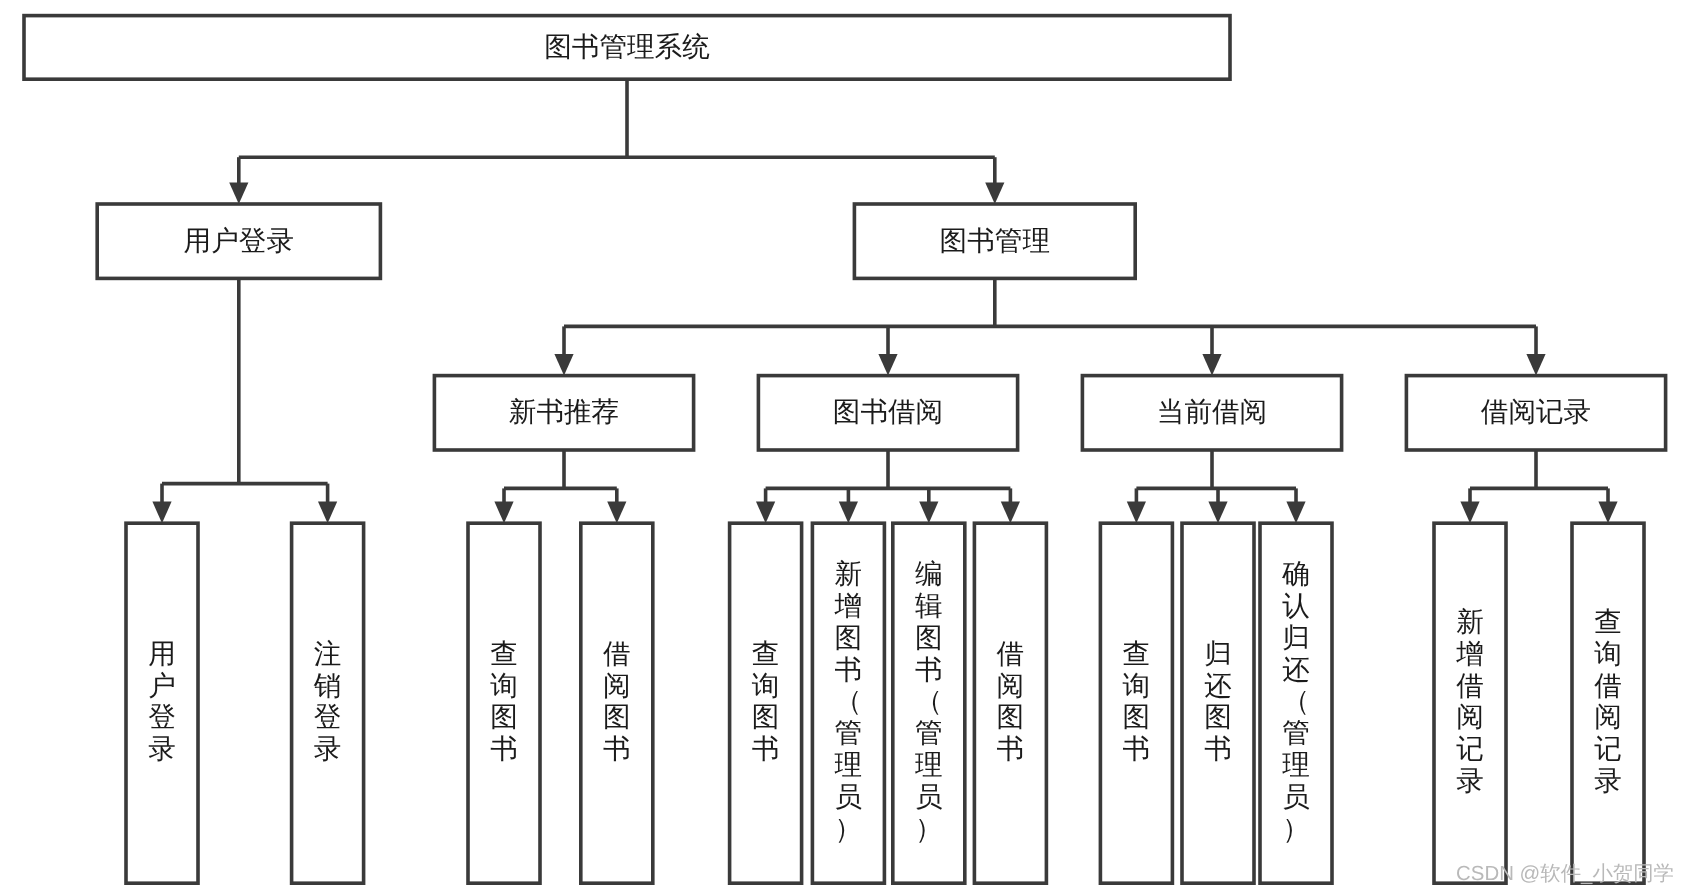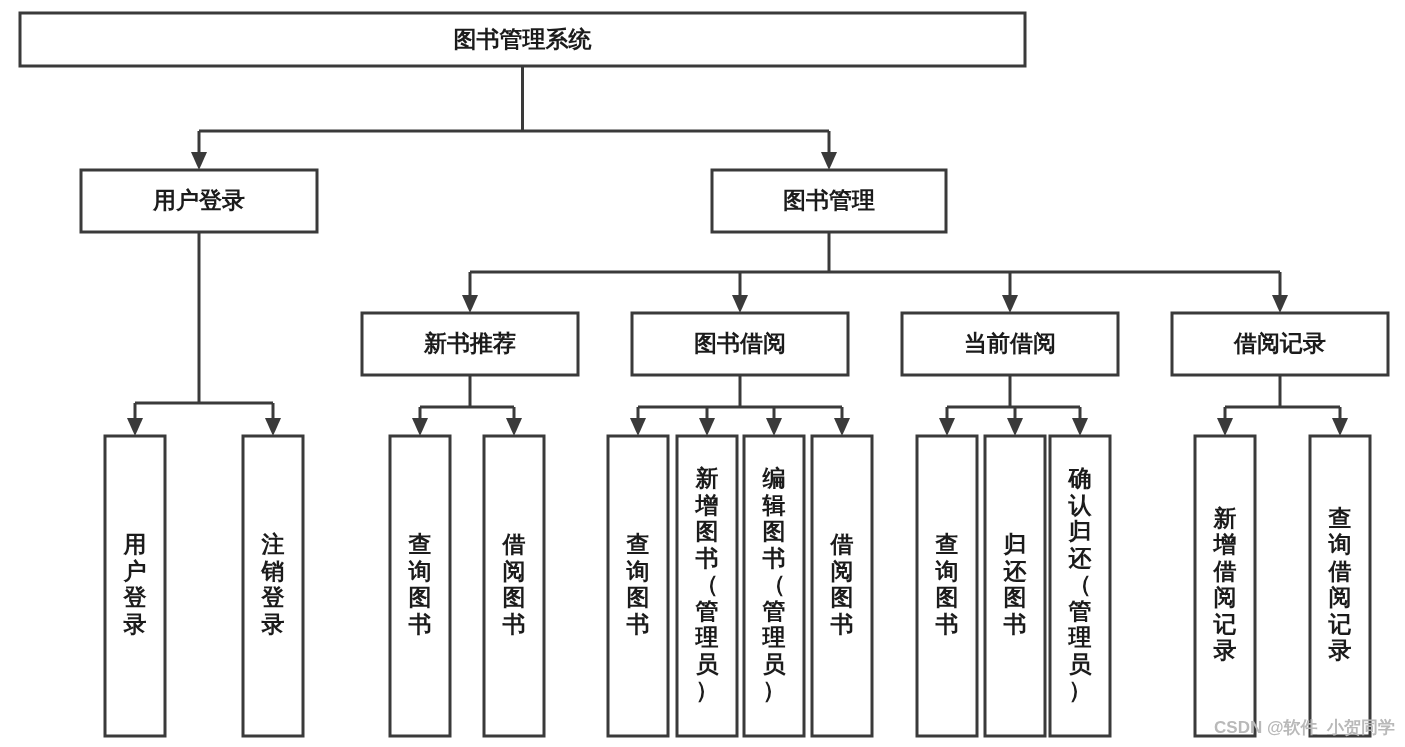--- a/index.html
+++ b/index.html
@@ -13,21 +13,20 @@
     font-family: "Liberation Sans", "DejaVu Sans", sans-serif;
     overflow: hidden;
     position: relative;
   }
   #diagram-root {
     position: absolute;
     left: 0;
     top: 0;
     width: 1162px;
     height: 747px;
-    font-weight: bold;
   }
   svg.diagram {
     display: block;
     width: 1405px;
     height: 747px;
   }
   .node-box {
     fill: #ffffff;
     stroke: #3a3a3a;
     stroke-width: 3;

